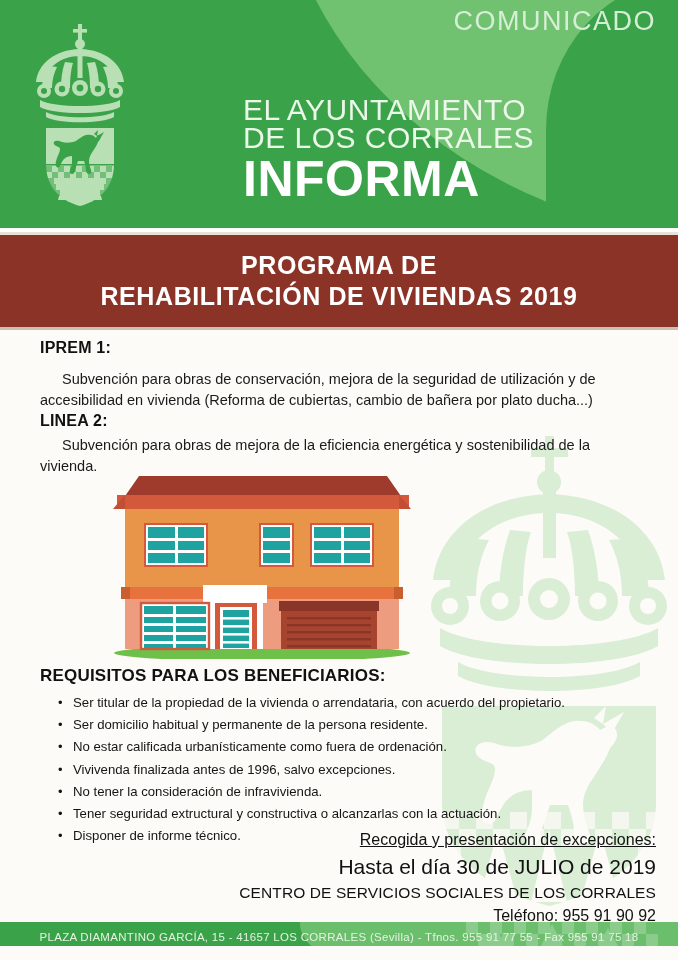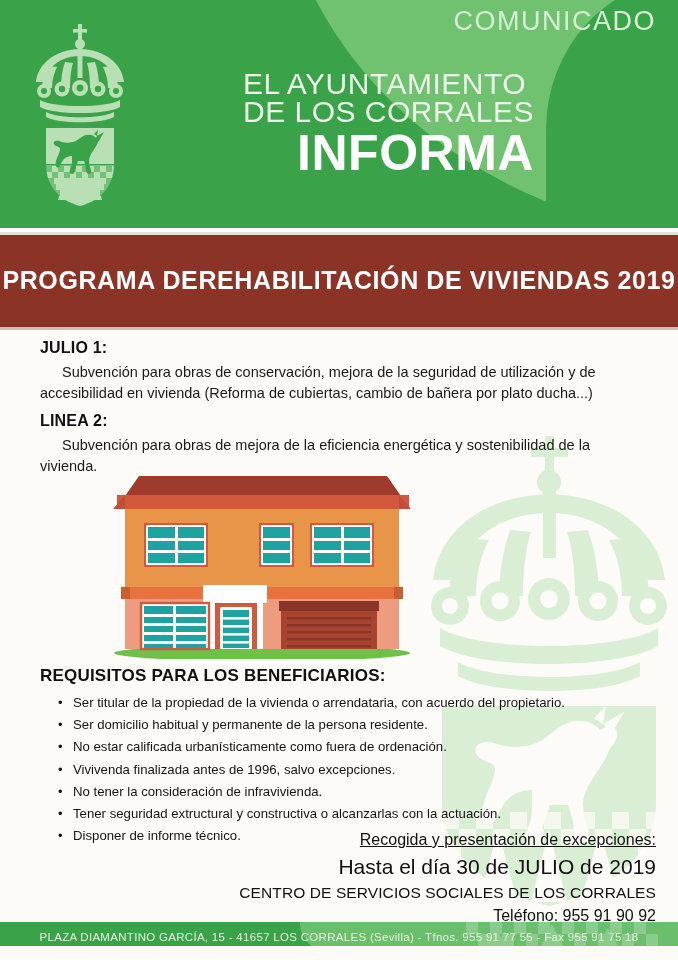--- a/index.html
+++ b/index.html
@@ -36,43 +36,43 @@
   .comunicado{
     position:absolute;right:22px;top:6px;
     font-size:27px;letter-spacing:1.5px;
     color:#D7EED6;font-weight:400;margin-left:19px;
   }
 
   
   .coa{position:absolute;left:24px;top:22px;width:112px;height:185px;}
 
   .headline{
-    position:absolute;left:243px;top:70px;
+    position:absolute;left:243px;top:96px;
     color:#EAF7E9;
     line-height:0.94;
   }
   .headline .l1,.headline .l2{
     font-size:30px;letter-spacing:0.5px;font-weight:400;
     display:block;white-space:nowrap;
   }
   .headline .l3{
     display:block;
     font-size:50px;font-weight:bold;color:#ffffff;
-    letter-spacing:0.5px;line-height:1.02;margin-top:2px;text-align:right;
+    letter-spacing:0.5px;line-height:1.02;margin-top:2px;
   }
 
   
   .strip-a{position:absolute;left:0;top:228px;width:678px;height:4px;background:#FFFFFF;}
   .strip-b{position:absolute;left:0;top:232px;width:678px;height:3px;background:#E9E2D6;}
 
   
   .banner{
     position:absolute;left:0;top:235px;width:678px;height:92px;
     background:#8C3328;
-    display:flex;flex-direction:row;
+    display:flex;flex-direction:column;
     align-items:center;justify-content:center;
     color:#ffffff;
   }
   .banner .b1{font-size:25px;font-weight:bold;letter-spacing:0.6px;line-height:1.25;}
   .banner .b2{font-size:25px;font-weight:bold;letter-spacing:0.6px;line-height:1.25;}
   .banner-bottom{position:absolute;left:0;top:327px;width:678px;height:3px;background:#C9C2B4;}
 
   
   .body-area{
     position:absolute;left:0;top:330px;width:678px;height:592px;
@@ -93,21 +93,21 @@
     position:absolute;
     font-size:16px;font-weight:bold;color:#111;
     letter-spacing:0.2px;
   }
   .linea-body{
     position:absolute;
     font-size:14.5px;color:#1a1a1a;
     line-height:1.45;
   }
   #l1h{left:40px;top:9px;}
-  #l1b{left:40px;top:32px;width:612px;text-indent:22px;}
+  #l1b{left:40px;top:39px;width:612px;text-indent:22px;}
   #l2h{left:40px;top:82px;}
   #l2b{left:40px;top:105px;width:580px;text-indent:22px;}
 
   
   .house{position:absolute;left:103px;top:143px;width:318px;height:186px;}
 
   
   .req-title{
     position:absolute;left:40px;top:336px;
     font-size:17px;font-weight:bold;color:#111;letter-spacing:0.2px;
@@ -321,21 +321,21 @@
           <rect x="238" y="416" width="17" height="17"></rect>
         <rect x="52" y="433" width="17" height="17"></rect>
           <rect x="230" y="433" width="17" height="17"></rect>
         <rect x="68" y="450" width="17" height="16"></rect>
           <rect x="214" y="450" width="17" height="16"></rect>
       </g>
     </svg>
 
     <div class="content">
 
-      <div class="linea-head" id="l1h">JULIO 1:</div>
+      <div class="linea-head" id="l1h">IPREM 1:</div>
       <div class="linea-body" id="l1b">Subvención para obras de conservación, mejora de la seguridad de utilización y de accesibilidad en vivienda (Reforma de cubiertas, cambio de bañera por plato ducha...)</div>
 
       <div class="linea-head" id="l2h">LINEA 2:</div>
       <div class="linea-body" id="l2b">Subvención para obras de mejora de la eficiencia energética y sostenibilidad de la vivienda.</div>
 
       <svg class="house" viewBox="0 0 318 186">
 
         <ellipse cx="159" cy="180" rx="148" ry="8" fill="#6FC04A"></ellipse>
 
         <path d="M20 26 L36 3 L284 3 L300 26 Z" fill="#9E3B2C"></path>

